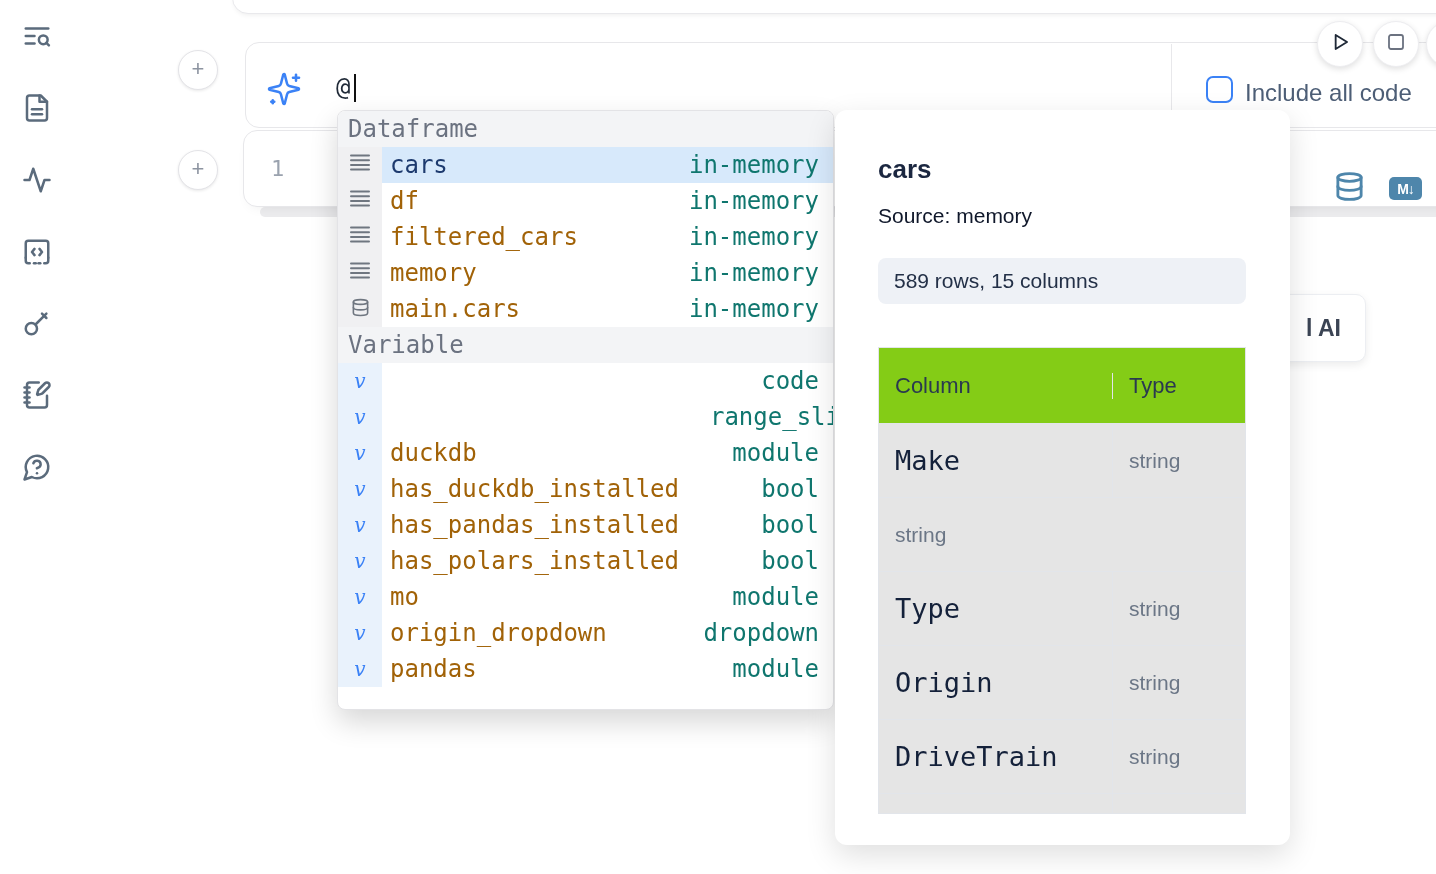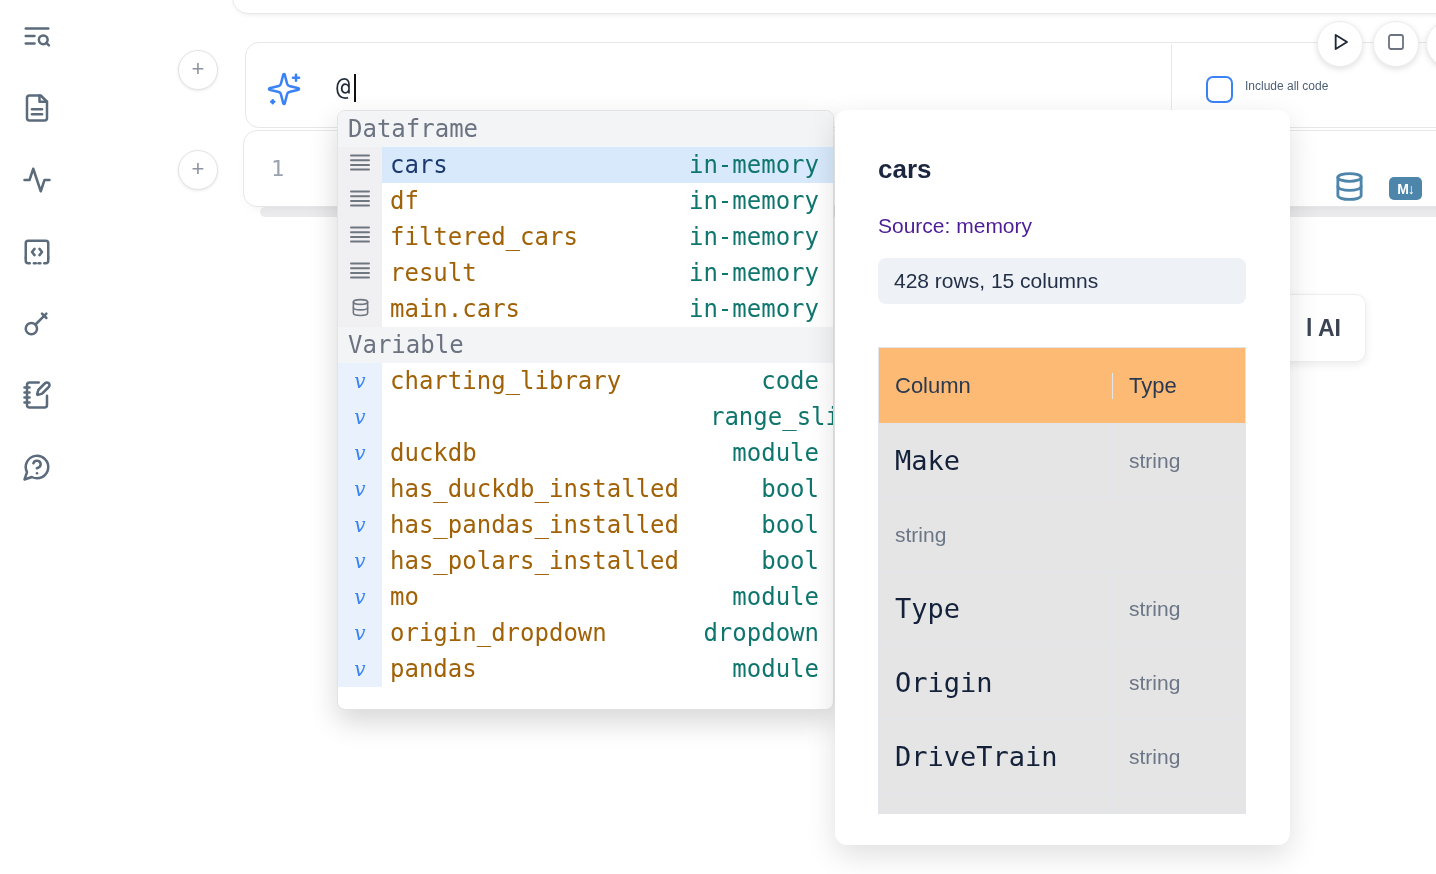--- a/index.html
+++ b/index.html
@@ -35,21 +35,21 @@
     background:#fff; border:1px solid #e7e7ea; border-radius:14px; z-index:2;
   }
   #prompt-divider { position:absolute; left:925px; top:1px; width:1px; height:83px; background:#e8e8eb; }
   #sparkles { position:absolute; left:20px; top:28px; }
   #prompt-value { position:absolute; left:90px; top:30px; font-size:24px; color:#1f2937; }
   #text-cursor { position:absolute; left:108px; top:31px; width:2px; height:28px; background:#111; }
   #include-box {
     position:absolute; left:960px; top:33px; width:27px; height:27px;
     border:2px solid #3b82f6; border-radius:7px; background:#fff; cursor:pointer;
   }
-  #include-label { position:absolute; left:999px; top:36px; font-size:12px; color:#4d5e76; }
+  #include-label { position:absolute; left:999px; top:36px; font-size:24px; color:#4d5e76; }
 
   
   .circle-btn {
     position:absolute; width:46px; height:46px; border-radius:50%;
     background:#fff; border:1px solid #ededf0; box-shadow:0 2px 6px rgba(0,0,0,.13);
     display:flex; align-items:center; justify-content:center; z-index:7; cursor:pointer;
   }
 
   
   #editor-card {
@@ -96,29 +96,29 @@
     display:flex; align-items:center; justify-content:flex-end; padding-right:24px;
     font-weight:bold; font-size:23px; color:#3b4454; cursor:pointer;
   }
 
   
   #preview-panel {
     position:absolute; left:835px; top:110px; width:455px; height:735px;
     background:#fff; border-radius:12px; box-shadow:0 10px 30px rgba(0,0,0,.13); z-index:30;
   }
   #pv-title { position:absolute; left:43px; top:44px; font-size:26px; font-weight:bold; color:#1b2740; }
-  #pv-source { position:absolute; left:43px; top:104px; font-size:21px; color:#4c1d95; }
+  #pv-source { position:absolute; left:43px; top:94px; font-size:21px; color:#0f172a; }
   #pv-badge {
     position:absolute; left:43px; top:148px; width:368px; height:46px;
     background:#eef1f6; border-radius:8px; display:flex; align-items:center; padding-left:16px;
     font-size:21px; color:#233047;
   }
   #pv-table { position:absolute; left:43px; top:237px; width:368px; height:467px; overflow:hidden; border:1px solid #e2e5ea; }
   .pvt-row { display:flex; height:74px; border-top:1px solid #e2e5ea; background:#e5e5e5; }
-  .pvt-row.head { height:75px; border-top:none; background:#fdba74;align-items:center; }
+  .pvt-row.head { height:75px; border-top:none; background:#84cc16;align-items:center; }
   .pvt-cell { display:flex; align-items:center; padding-left:16px; }
   .pvt-col1 { width:234px; border-right:1px solid #e2e5ea; }
   .pvt-col2 { flex:1; }
   .pvt-head-txt { font-size:22px; color:#2a3950; }
   .pvt-name { font-size:27px; color:#14213a; }
   .pvt-type { font-size:21px; color:#6b7686; }
 </style>
 </head>
 <body>
 
@@ -299,21 +299,21 @@
     <div class="ac-row">
       <div class="ac-iconcol df">
           <span><svg width="22" height="22" viewBox="0 0 22 22" stroke="#6f7680" stroke-width="2" stroke-linecap="round">
               <path d="M2 3.5h18"></path>
               <path d="M2 8.2h18"></path>
               <path d="M2 12.9h18"></path>
               <path d="M2 17.6h18"></path>
             </svg></span>
         </div>
       <div class="ac-content">
-          <span class="ac-name">result</span>
+          <span class="ac-name">memory</span>
           <span class="ac-type">in-memory</span>
         </div>
     </div>
 
 
     <div class="ac-row">
       <div class="ac-iconcol df">
           <span><svg width="19" height="19" viewBox="0 0 24 24" fill="none" stroke="#6f7680" stroke-width="2" stroke-linecap="round">
               <ellipse cx="12" cy="5" rx="9" ry="3"></ellipse>
               <path d="M3 5v14c0 1.66 4 3 9 3s9-1.34 9-3V5"></path>
@@ -326,21 +326,20 @@
         </div>
     </div>
 
     <div class="ac-header">Variable</div>
 
     <div class="ac-row">
       <div class="ac-iconcol var">
           <span class="var-glyph">v</span>
         </div>
       <div class="ac-content">
-          <span class="ac-name">charting_library</span>
           <span class="ac-type">code</span>
         </div>
     </div>
     <div class="ac-row">
       <div class="ac-iconcol var">
           <span class="var-glyph">v</span>
         </div>
       <div class="ac-content">
           <span class="ac-type clip-right">range_sli</span>
         </div>
@@ -406,21 +405,21 @@
       <div class="ac-content">
           <span class="ac-name">pandas</span>
           <span class="ac-type">module</span>
         </div>
     </div>
   </div>
 
   <div id="preview-panel">
     <div id="pv-title">cars</div>
     <div id="pv-source">Source: memory</div>
-    <div id="pv-badge">428 rows, 15 columns</div>
+    <div id="pv-badge">589 rows, 15 columns</div>
 
     <div id="pv-table">
       <div class="pvt-row head">
         <div class="pvt-cell pvt-col1">
             <span class="pvt-head-txt">Column</span>
           </div>
         <div class="pvt-cell pvt-col2">
             <span class="pvt-head-txt">Type</span>
           </div>
       </div>

